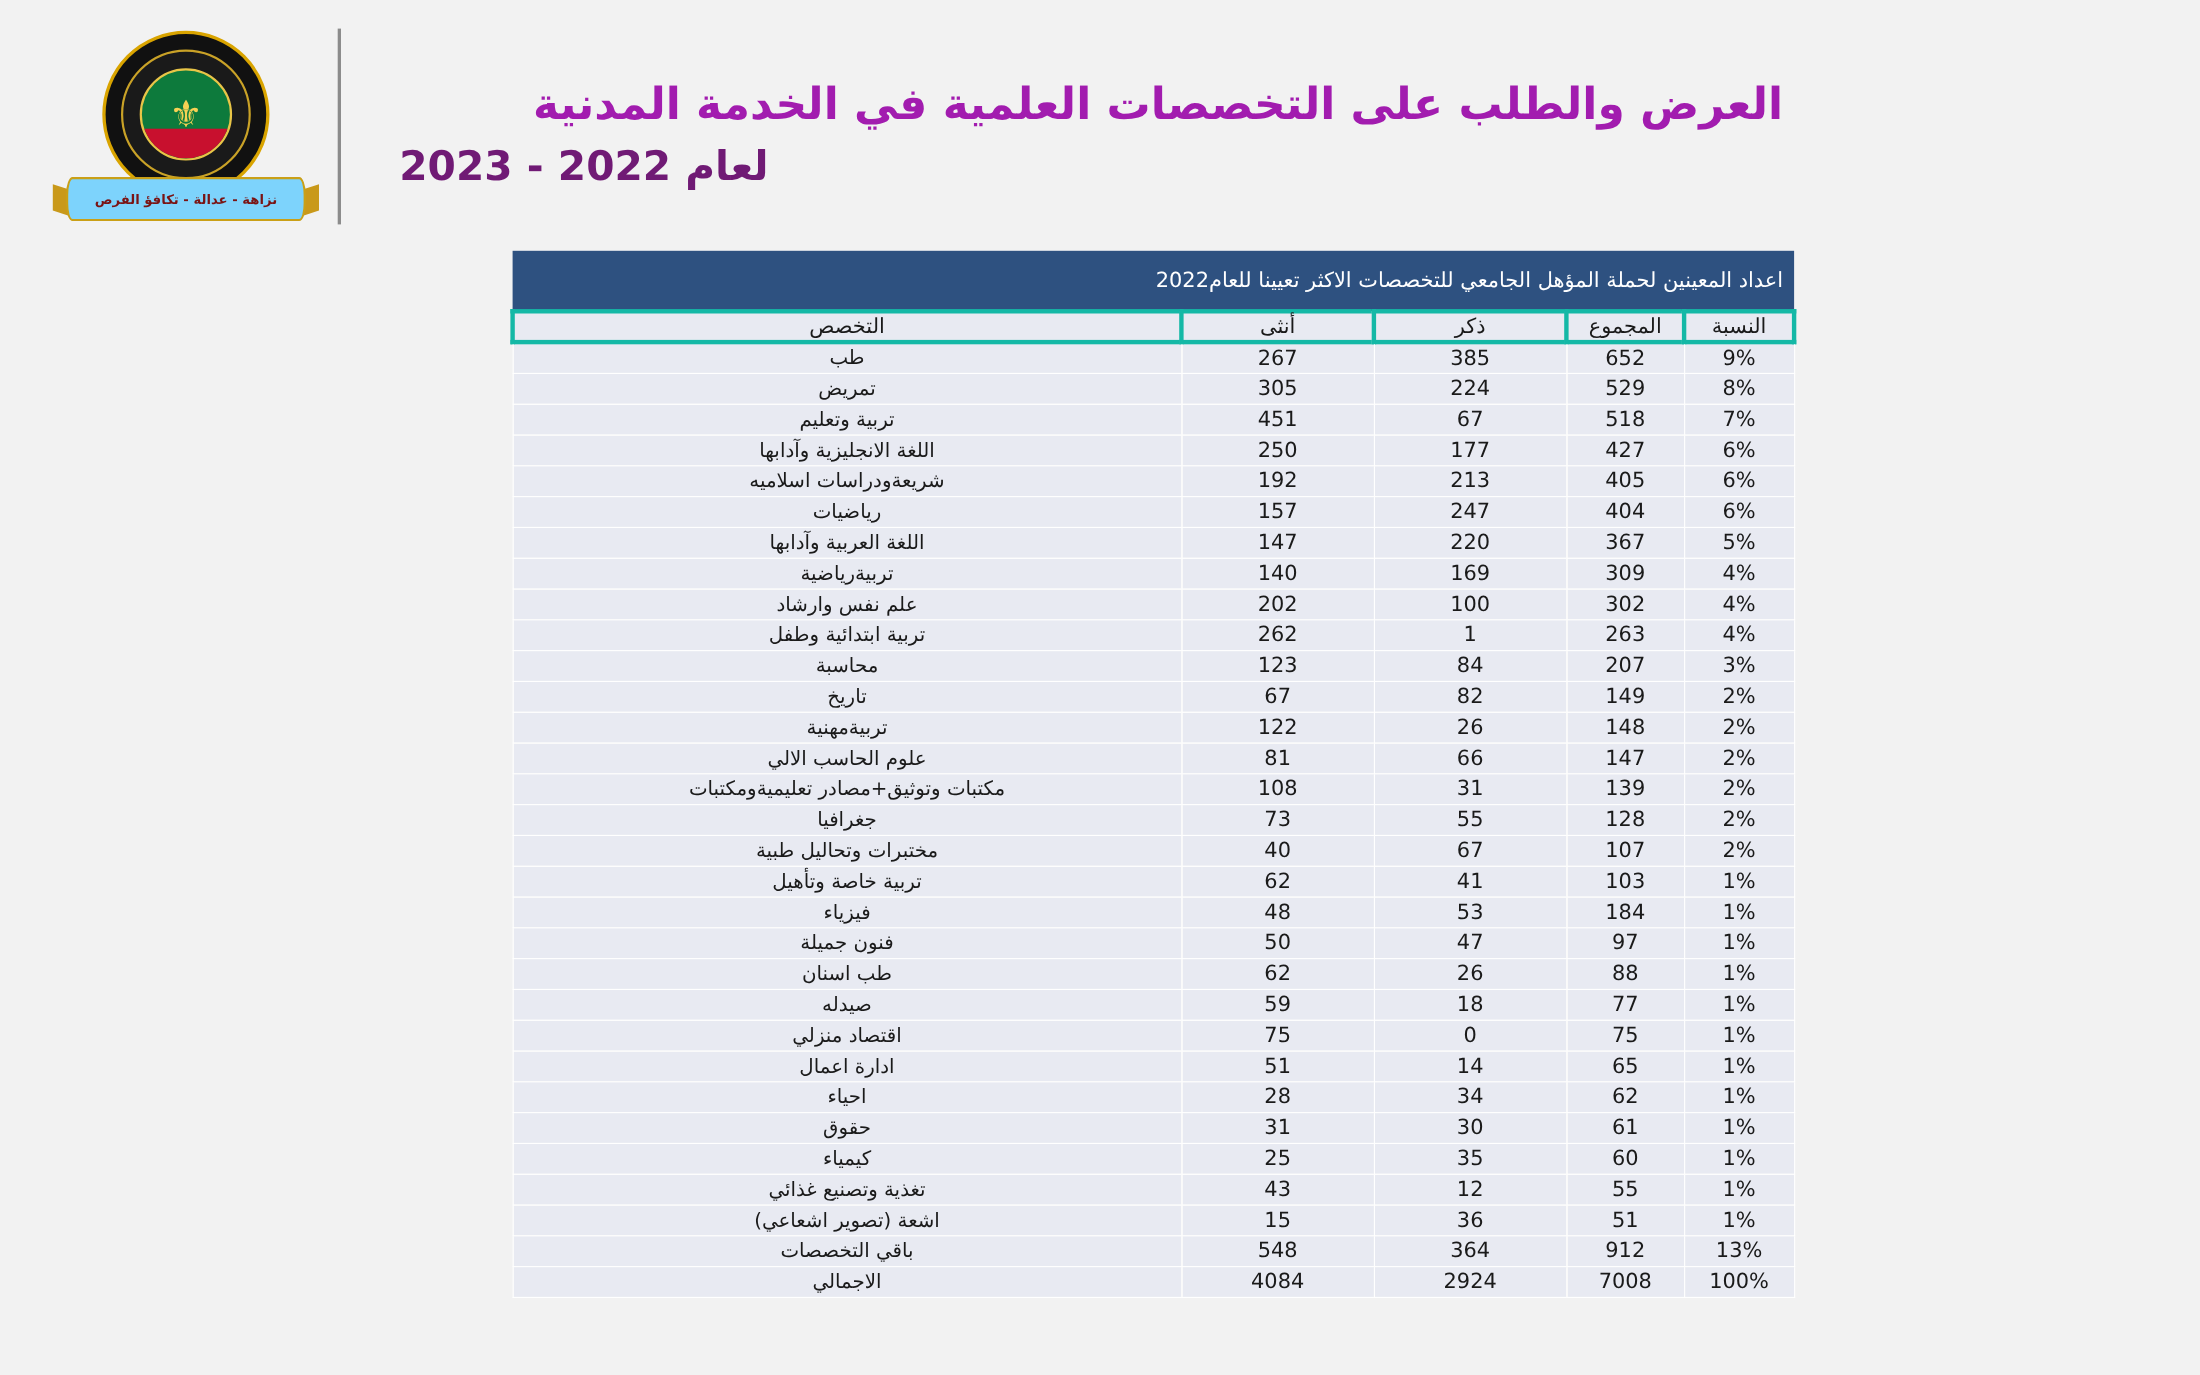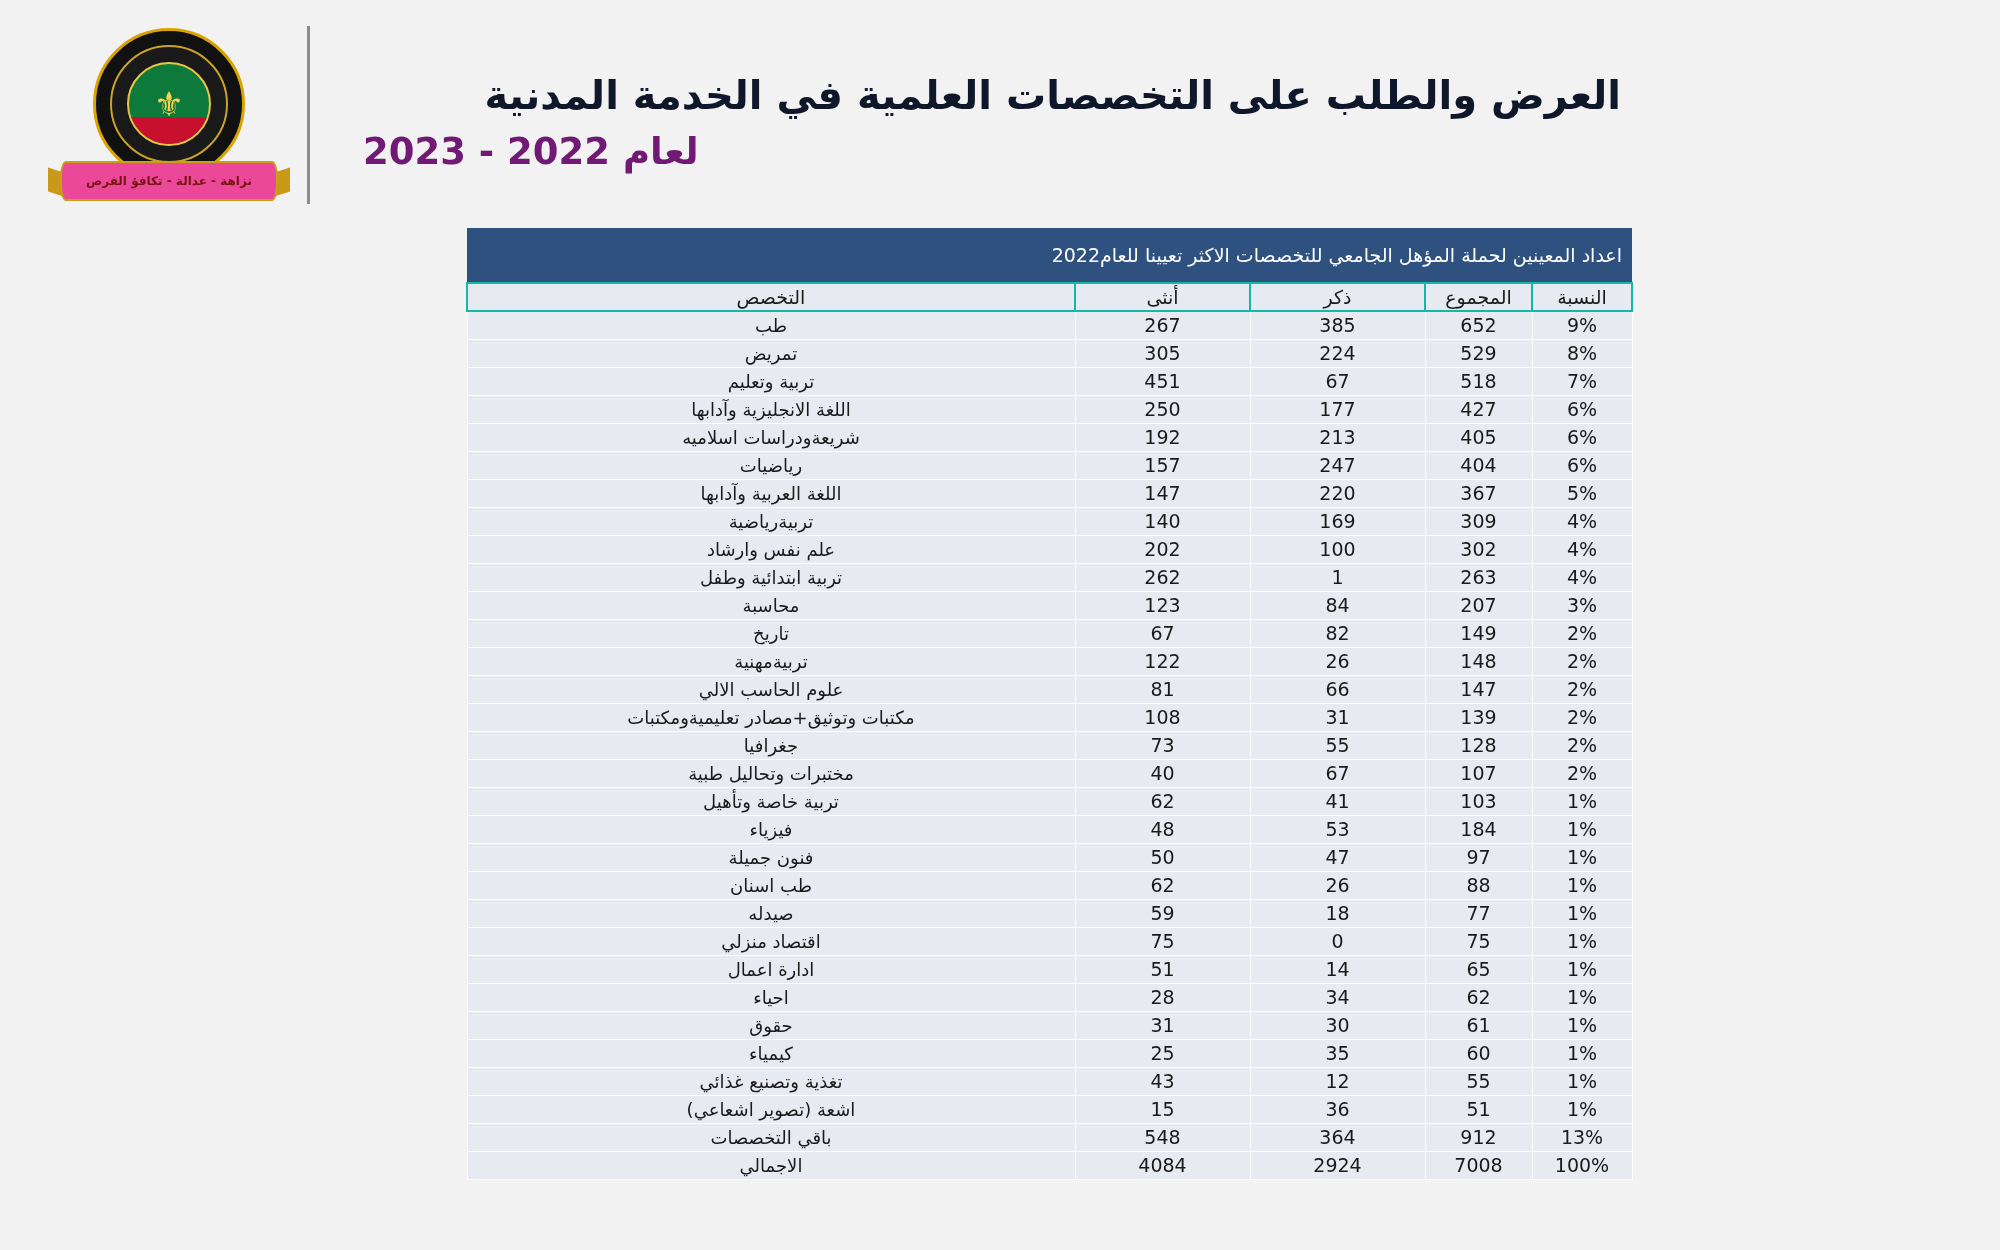--- a/index.html
+++ b/index.html
@@ -30,21 +30,21 @@
     right: 375px;
     width: 1290px;
     text-align: left;
     direction: rtl;
   }
 
   .title-main {
     font-family: "DejaVu Sans", sans-serif;
     font-size: 40px;
     font-weight: bold;
-    color: #0f172a;
+    color: #a21caf;
     letter-spacing: 0px;
     line-height: 1.25;
     text-align: right;
     padding-right: 4px;
     white-space: nowrap;
   }
 
   .title-year {
     font-family: "DejaVu Sans", sans-serif;
     font-size: 37px;
@@ -133,21 +133,21 @@
     color: #f7d154;
     line-height: 1;
   }
 
   .logo-ribbon {
     position: absolute;
     bottom: 12px;
     left: 0;
     width: 218px;
     height: 40px;
-    background: #ec4899;
+    background: #7dd3fc;
     border-radius: 6px / 16px;
     border: 2px solid #caa017;
     display: flex;
     align-items: center;
     justify-content: center;
   }
 
   .logo-ribbon-text {
     font-size: 12px;
     font-weight: bold;
@@ -199,21 +199,21 @@
 
   table.data th.col-head {
     background: #e8eaf2;
     color: #1a1a1a;
     font-family: "DejaVu Sans", sans-serif;
     font-size: 19px;
     font-weight: normal;
     text-align: center;
     height: 28px;
     padding: 1px 6px;
-    border: 2px solid #14b8a6;
+    border: 4px solid #14b8a6;
   }
 
   table.data td {
     background: #e8eaf2;
     color: #1a1a1a;
     font-family: "DejaVu Sans", sans-serif;
     font-size: 19px;
     text-align: center;
     height: 28px;
     padding: 1px 6px;

